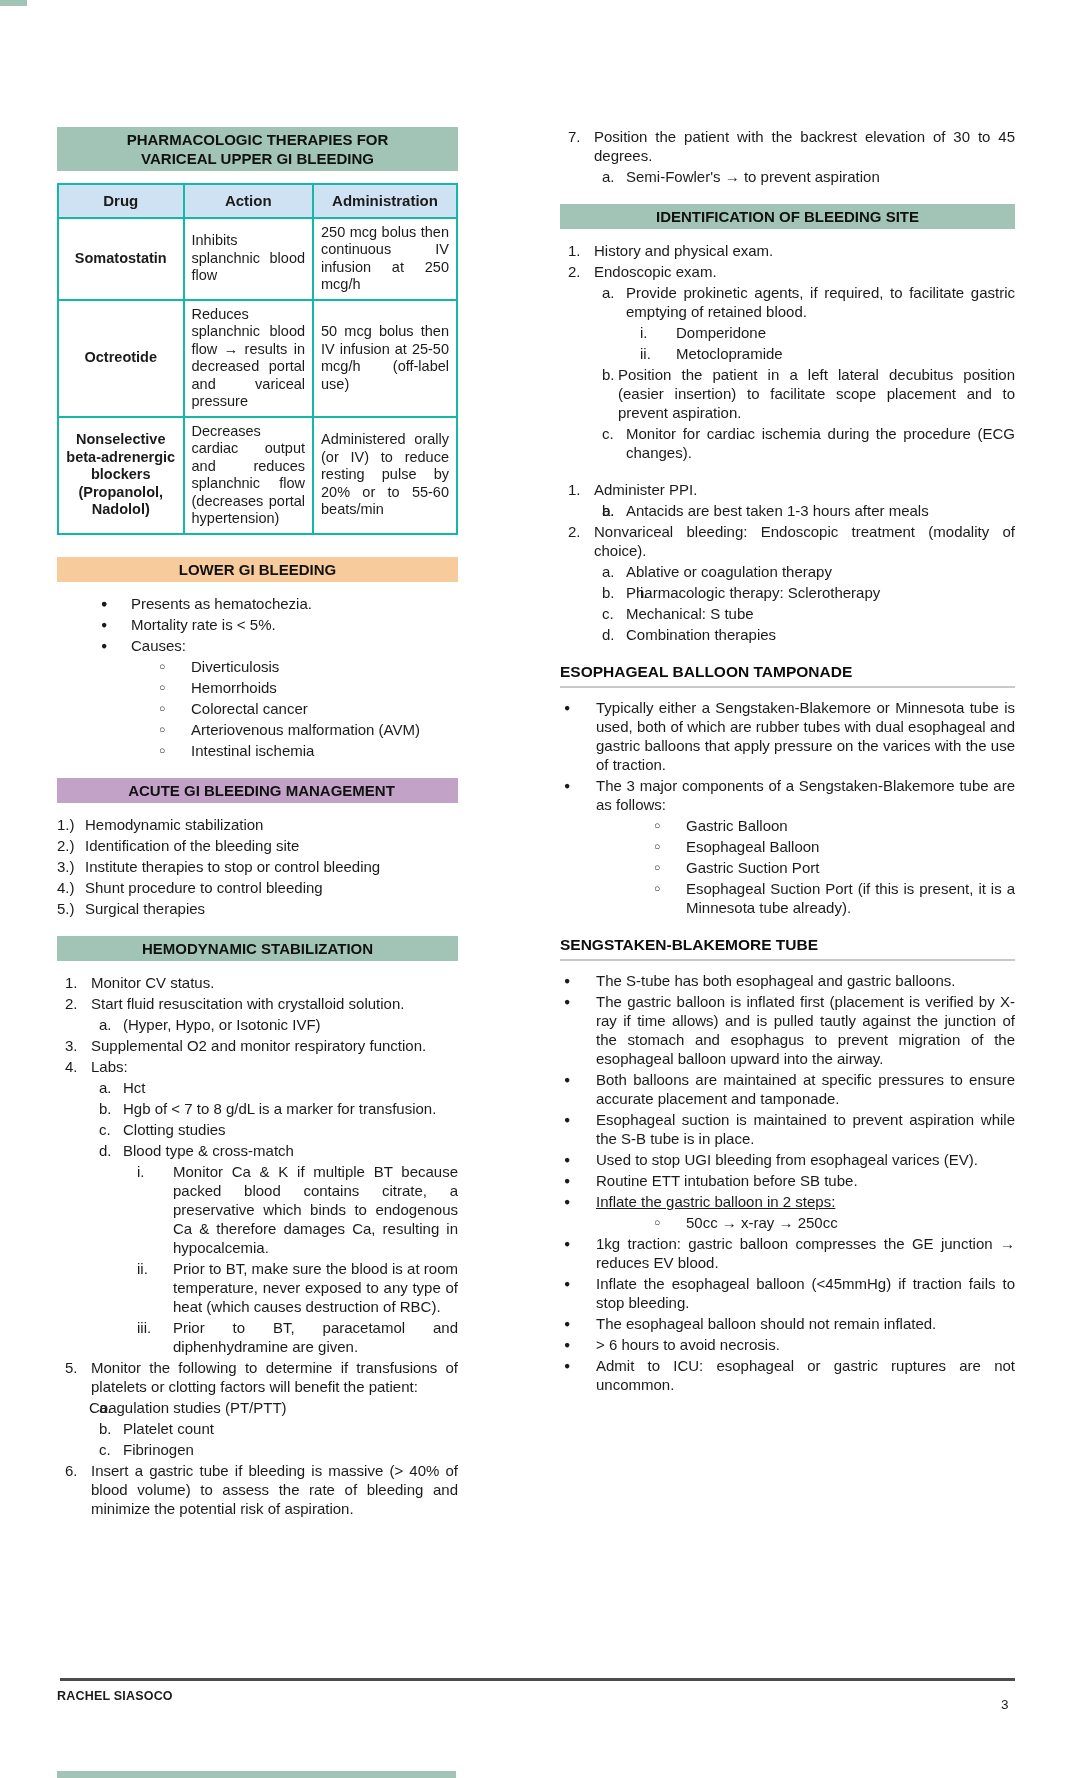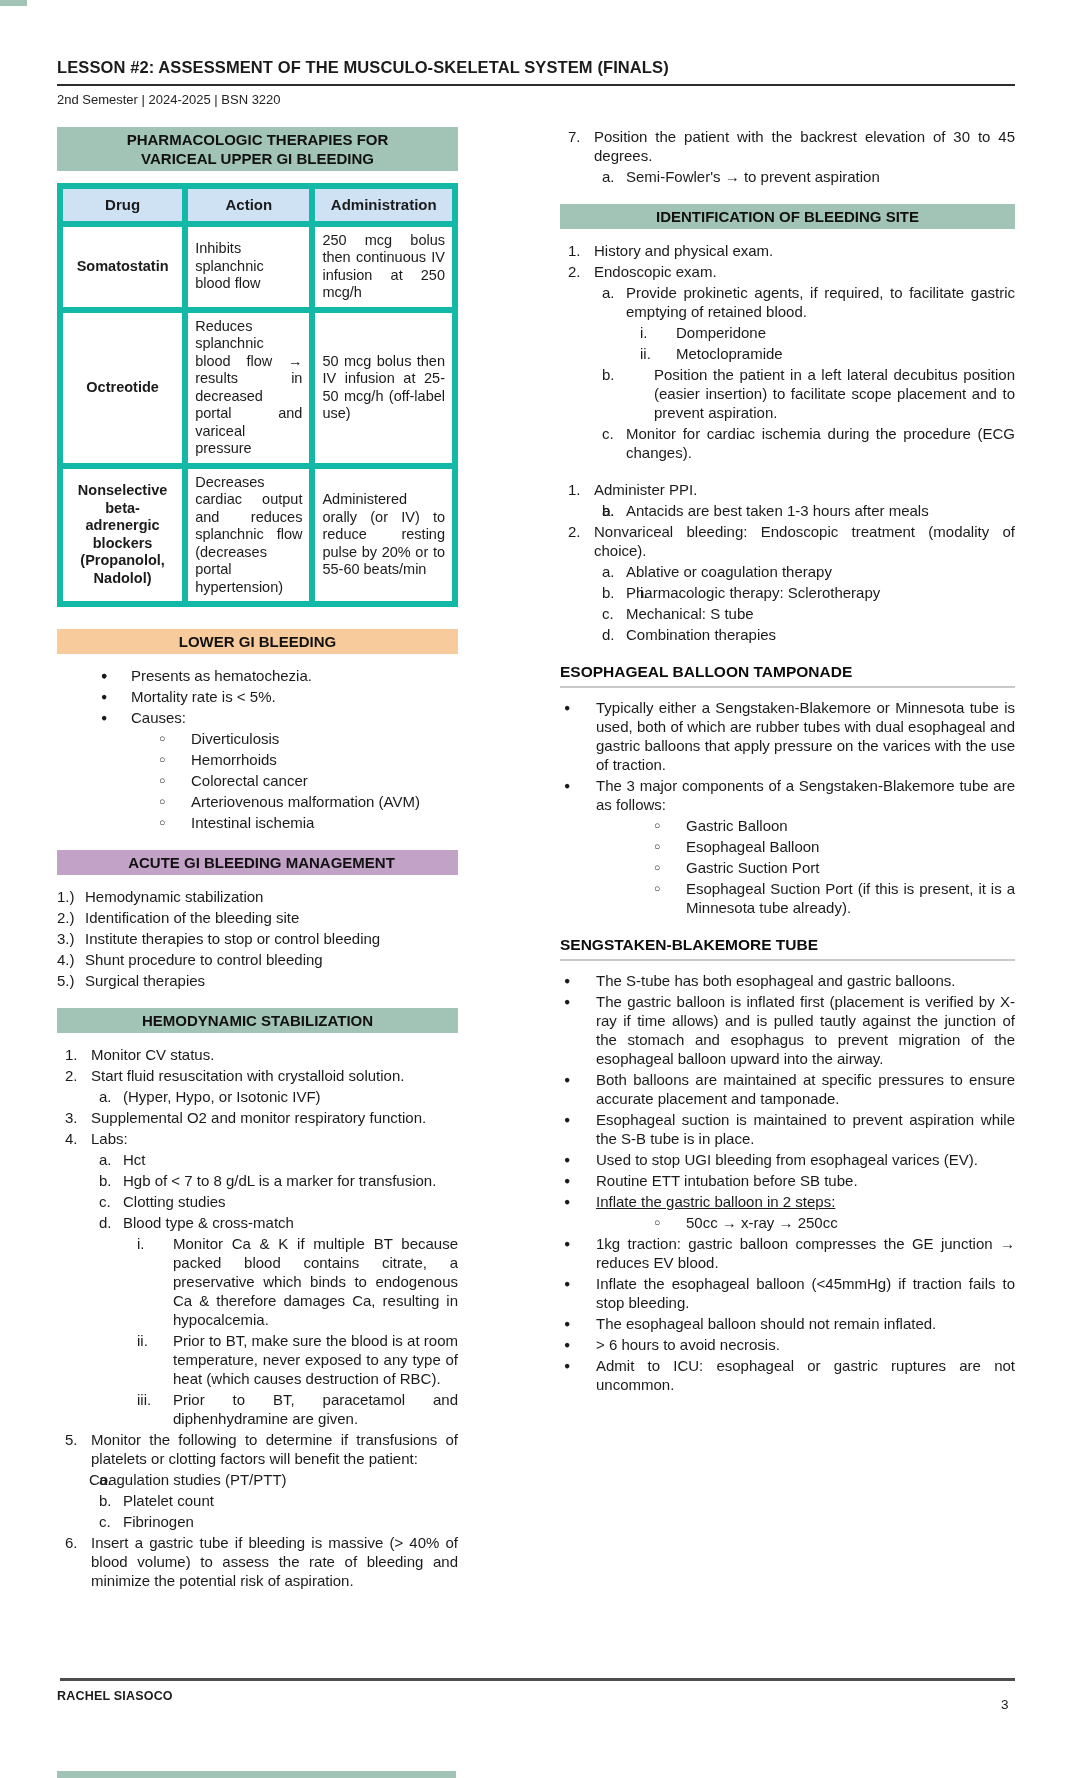--- a/index.html
+++ b/index.html
@@ -19,42 +19,38 @@
   
   .uhead{margin:14px 0 10px 0;font-weight:bold;font-size:15.5px;color:#0d0d0d;padding-bottom:5px;border-bottom:2px solid #c9c9c9;}
   
   .list{margin:0 0 18px 0;}
   .li{position:relative;margin-bottom:2px;}
   .mk{position:absolute;top:0;white-space:nowrap;}
   .mk.dot{font-size:10.5px;line-height:19px;}
   .tx{text-align:justify;}
   
   table.drugs{border-collapse:collapse;width:100%;margin:6px 0 22px 0;font-size:14.5px;line-height:17.5px;}
-  table.drugs th,table.drugs td{border:6px solid #14b8a6;padding:5px 7px;vertical-align:middle;}
+  table.drugs th,table.drugs td{border:2px solid #14b8a6;padding:5px 7px;vertical-align:middle;}
   table.drugs th{background:#cfe2f3;font-size:15px;padding:7px;}
   table.drugs td.c0{font-weight:bold;text-align:center;}
   table.drugs td.c1,table.drugs td.c2{text-align:justify;}
   
   #footer-rule{position:absolute;left:60px;top:1678px;width:955px;border-top:3px solid #4c4c4c;}
   #footer-author{position:absolute;left:57px;top:1689px;font-size:12.5px;font-weight:bold;letter-spacing:.2px;}
   #page-number{position:absolute;left:1001px;top:1697px;font-size:13.5px;}
   
   #strip-top{position:absolute;left:0;top:0;width:27px;height:6px;}
   #strip-bottom{position:absolute;left:57px;top:1771px;width:399px;height:7px;}
 </style>
 </head>
 <body>
 
 <div id="page">
   <div id="strip-top" style="background: rgb(162, 196, 182);"></div>
 
-  <div id="doc-header">
-    <div id="doc-title">LESSON #2: ASSESSMENT OF THE MUSCULO-SKELETAL SYSTEM (FINALS)</div>
-    <div id="doc-subtitle">2nd Semester | 2024-2025 | BSN 3220</div>
-  </div>
 
   <div id="col-left" class="col">
       <div class="secbox" style="background: rgb(162, 196, 182);">
         <div>PHARMACOLOGIC THERAPIES FOR</div>
         <div>VARICEAL UPPER GI BLEEDING</div>
       </div>
       <table class="drugs">
         <thead>
           <tr>
             <th>Drug</th>
@@ -249,21 +245,21 @@
         <div class="li">
           <span class="mk" style="left: 80px;">i.</span>
           <div class="tx" style="margin-left: 116px;">Domperidone</div>
         </div>
         <div class="li">
           <span class="mk" style="left: 80px;">ii.</span>
           <div class="tx" style="margin-left: 116px;">Metoclopramide</div>
         </div>
         <div class="li">
           <span class="mk" style="left: 42px;">b.</span>
-          <div class="tx" style="margin-left: 94px;">Position the patient in a left lateral decubitus position (easier insertion) to facilitate scope placement and to prevent aspiration.</div>
+          <div class="tx" style="margin-left: 58px;">Position the patient in a left lateral decubitus position (easier insertion) to facilitate scope placement and to prevent aspiration.</div>
         </div>
         <div class="li">
           <span class="mk" style="left: 42px;">c.</span>
           <div class="tx" style="margin-left: 66px;">Monitor for cardiac ischemia during the procedure (ECG changes).</div>
         </div>
       </div>
       <div class="list">
         <div class="li">
           <span class="mk" style="left: 8px;">1.</span>
           <div class="tx" style="margin-left: 34px;">Administer PPI.</div>

